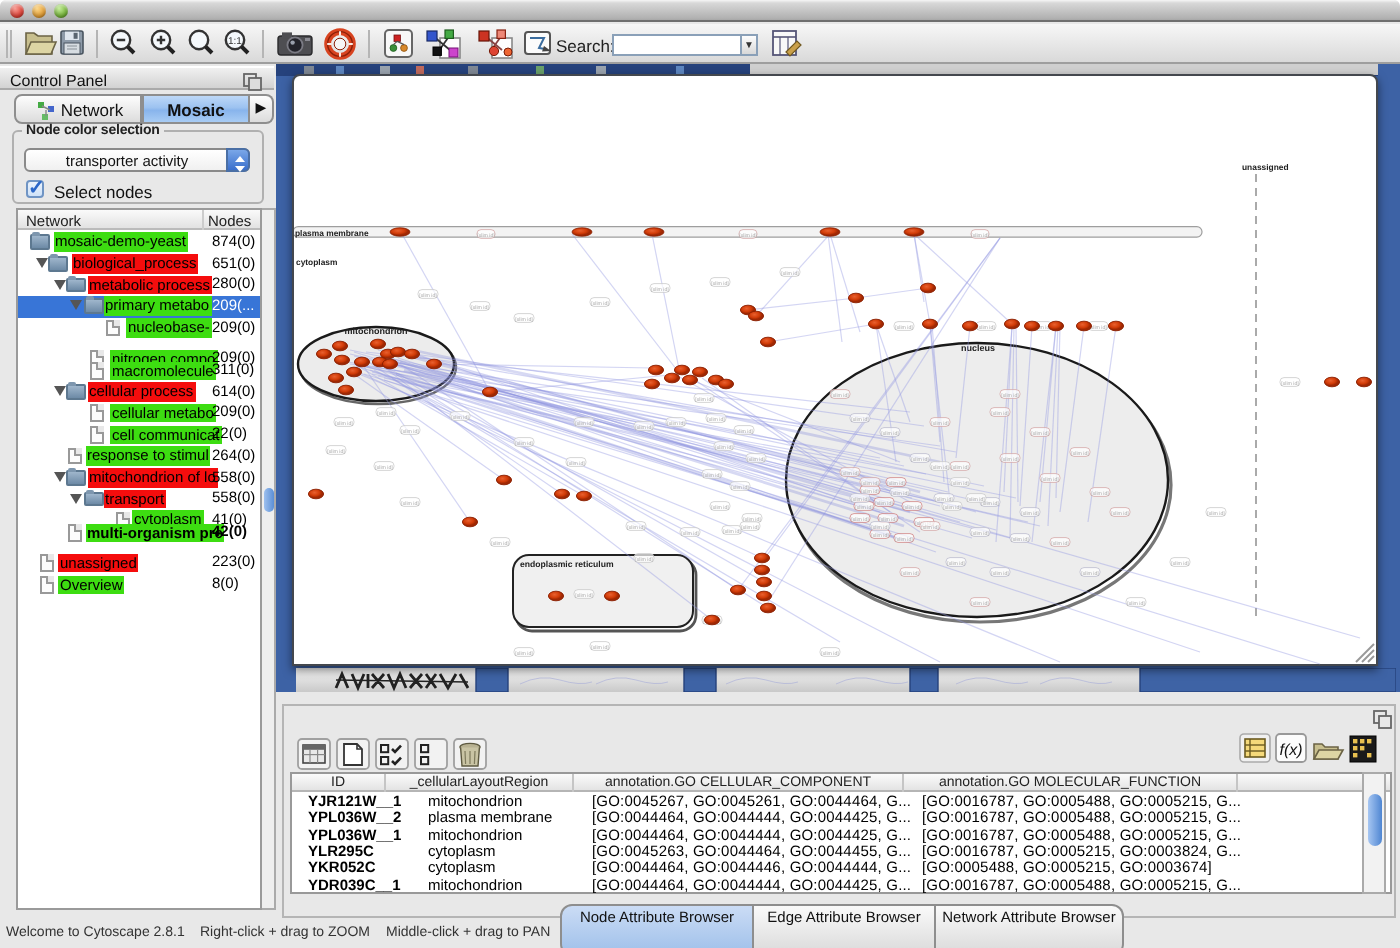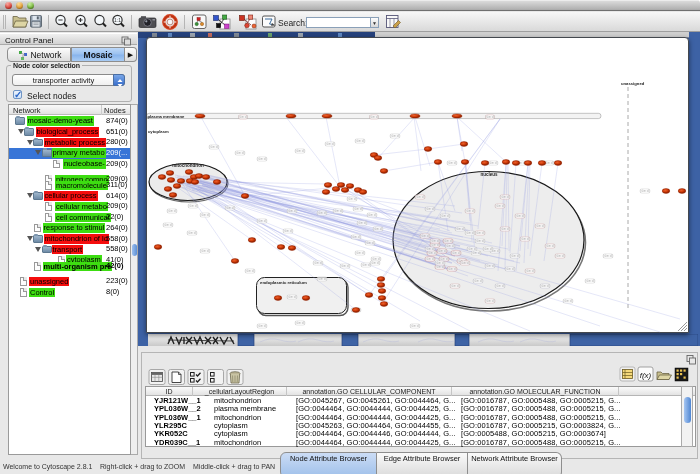--- a/index.html
+++ b/index.html
@@ -311,21 +311,21 @@
           <span class="lbl green" style="left:33.5px;">multi-organism pre</span>
           <span class="cnt" style="">42(0)</span>
         </div>
 <div class="trow" style="top:171.3px;">
           <span class="file" style="left:11.0px;"></span>
           <span class="lbl red" style="left:20.0px;">unassigned</span>
           <span class="cnt" style="">223(0)</span>
         </div>
 <div class="trow" style="top:182.0px;">
           <span class="file" style="left:11.0px;"></span>
-          <span class="lbl green" style="left:20.0px;">Control</span>
+          <span class="lbl green" style="left:20.0px;">Overview</span>
           <span class="cnt" style="">8(0)</span>
         </div>
     </div>
     <div class="abs" id="treescroll"></div>
     <div class="abs" id="treethumb"></div>
   </div>
 
   <div class="abs" id="desktop">
     <div class="abs" id="deskstrip">
         <svg width="562" height="6" style="display:block">

